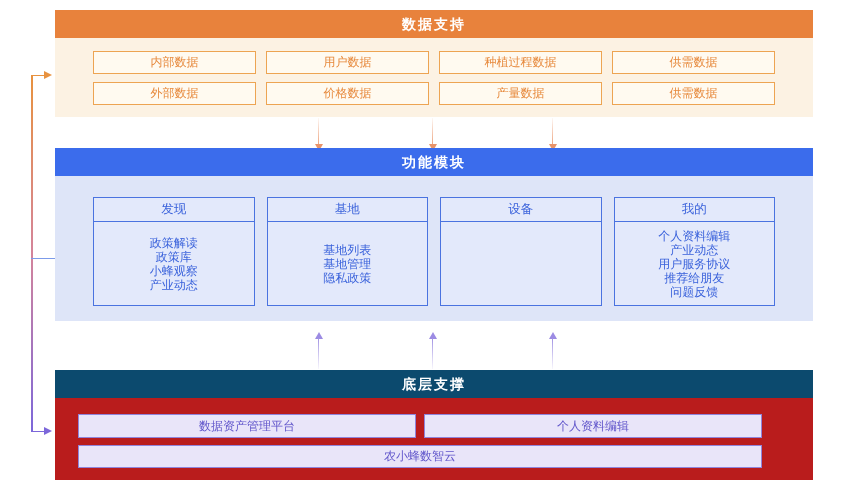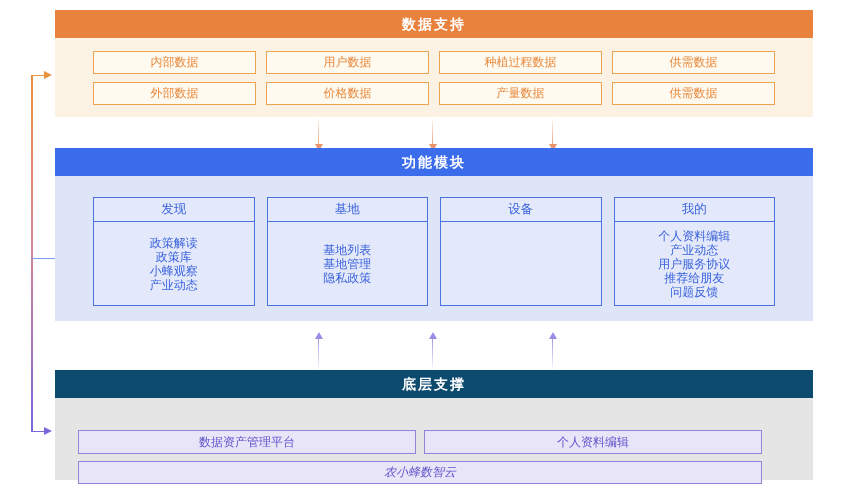--- a/index.html
+++ b/index.html
@@ -83,37 +83,37 @@
     align-items: center;
     color: #3A62DB;
     font-size: 12px;
   }
   .module-item { line-height: 14px; text-align: center; white-space: nowrap; }
 
   
   #foundation { top: 370px; }
   #foundation .layer-head { background: #0c4a6e; }
   #foundation .layer-body {
-    background: #e5e5e5;
+    background: #b91c1c;
     height: 82px;
-    padding: 32px 51px 0 23px;
+    padding: 16px 51px 0 23px;
   }
   .platform-row { display: flex; gap: 8px; }
   .platform-box {
     flex: 1;
     height: 24px;
     line-height: 22px;
     border: 1px solid #9084DB;
     background: #E9E5F9;
     color: #6156CB;
     font-size: 12px;
     text-align: center;
     white-space: nowrap;
   }
-  .base-row { margin-top: 7px; font-style: italic; }
+  .base-row { margin-top: 7px; }
   .base-box {
     height: 23px;
     line-height: 21px;
     border: 1px solid #9084DB;
     background: #E9E5F9;
     color: #6156CB;
     font-size: 12px;
     text-align: center;
   }
 

